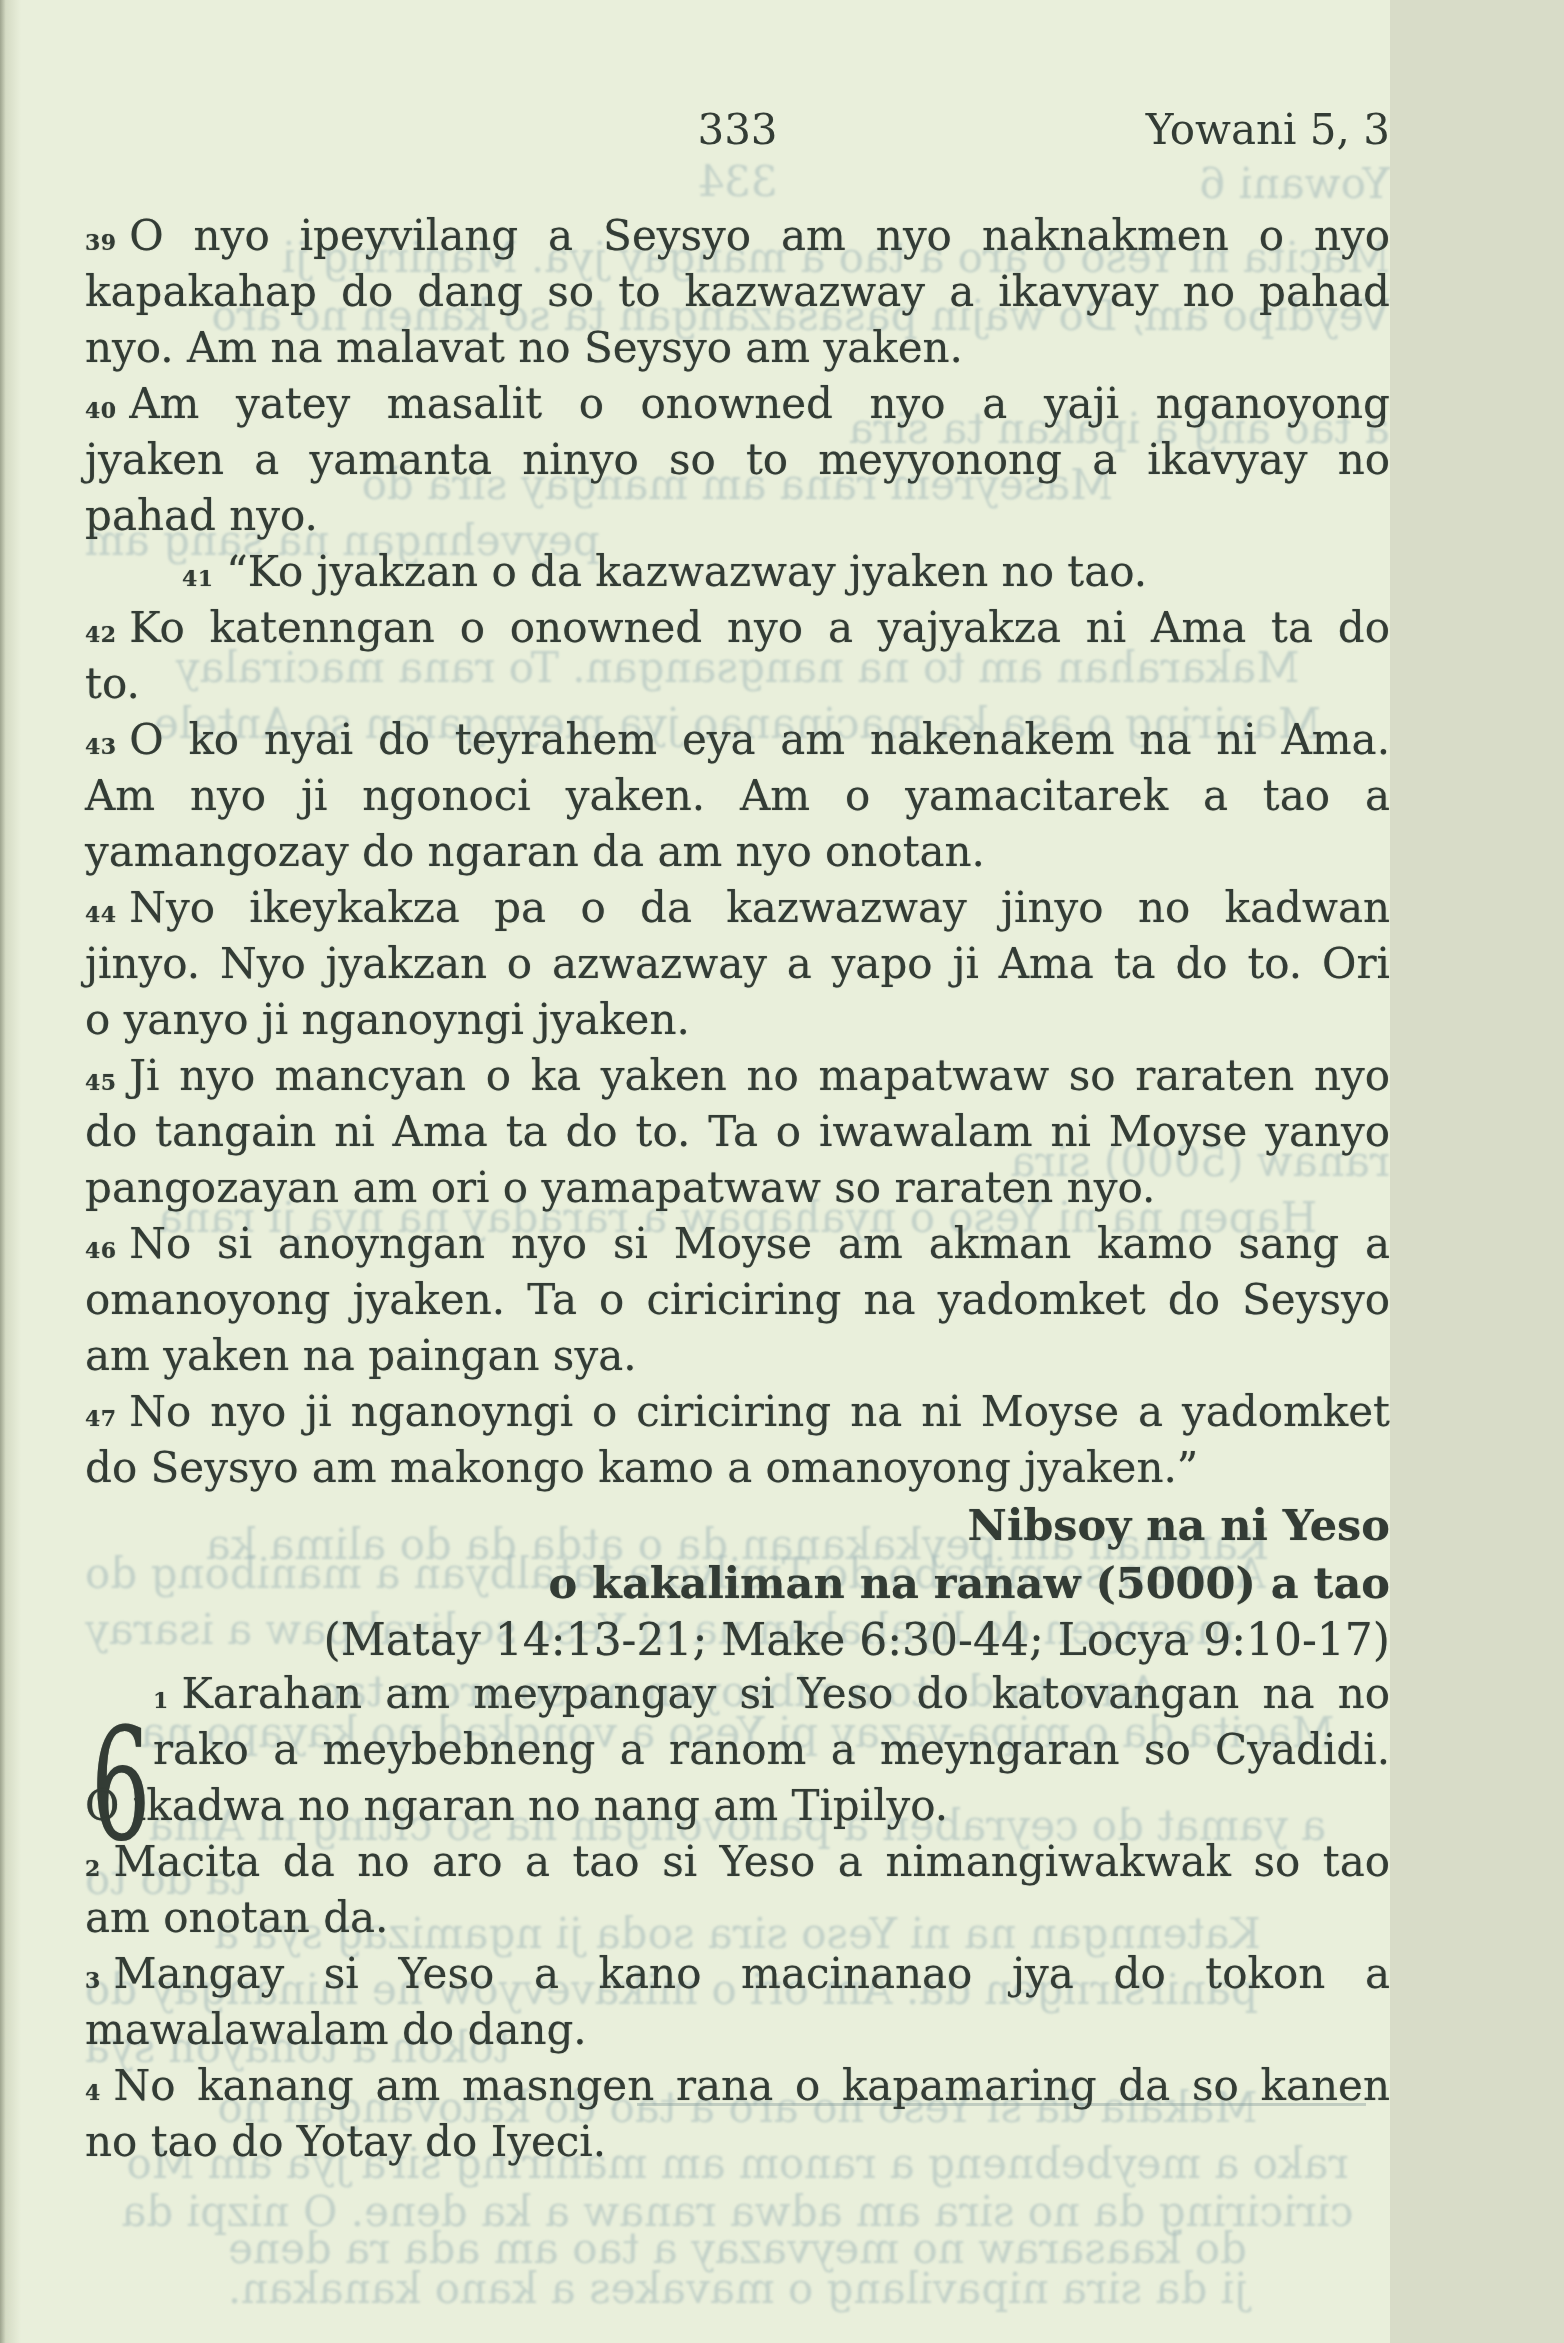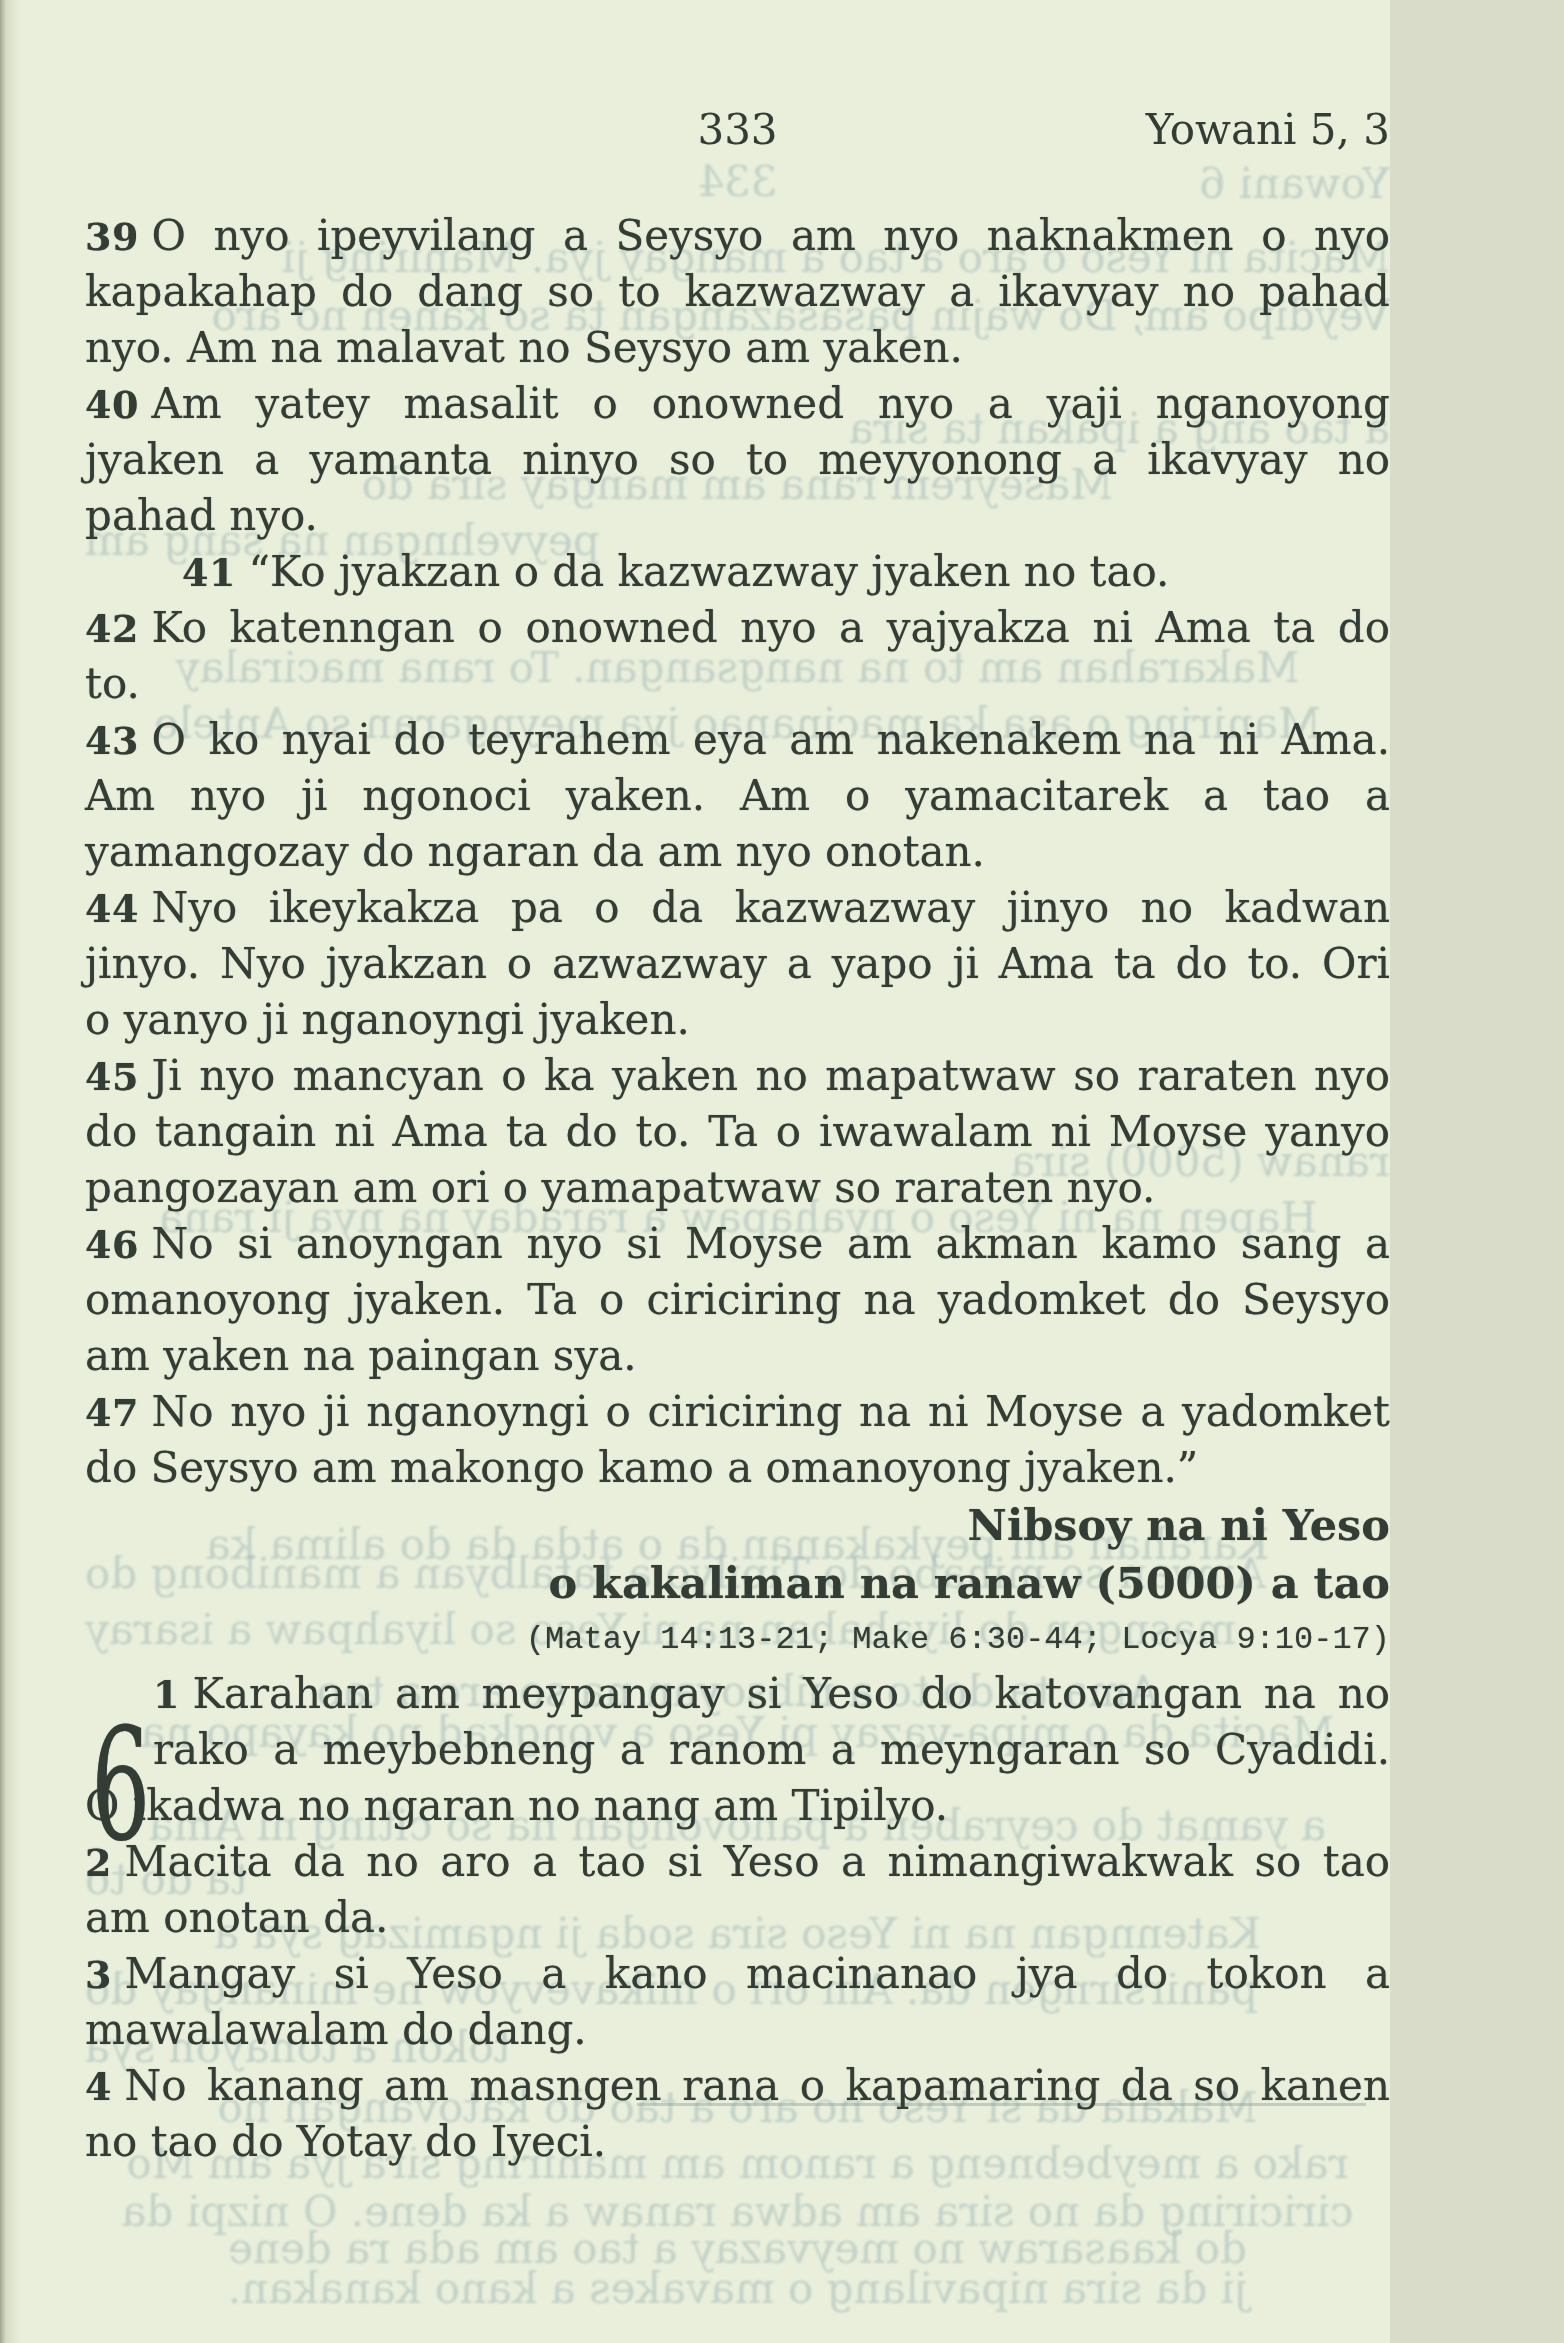--- a/index.html
+++ b/index.html
@@ -24,25 +24,25 @@
   #section-heading{top:1496px;text-align:right;}
   #chapter-lines{top:1666px;}
   .line{
     height:56px;line-height:56px;font-size:42px;
     text-shadow:0 0 1px rgba(51,60,53,.55);
   }
   .just{text-align:justify;text-align-last:justify;}
   .ind{padding-left:97px;}
   .dc{margin-left:68px;}
   .vnum{
-    font-weight:700;font-size:38px;margin-right:12.6px;letter-spacing:0.5px;
+    font-weight:700;font-size:22px;margin-right:12.6px;letter-spacing:0.5px;
     text-shadow:0 0 1px rgba(51,60,53,.6);
   }
   .head-bold{font-weight:700;font-size:43px;height:58px;line-height:58px;text-shadow:0 0 1px rgba(51,60,53,.55);}
-  .head-ref{font-size:32px;height:56px;line-height:56px;text-shadow:0 0 1px rgba(51,60,53,.5);font-family:Liberation Mono, monospace;}
+  .head-ref{font-size:44px;height:56px;line-height:56px;text-shadow:0 0 1px rgba(51,60,53,.5);}
   .dropcap{
     position:absolute;left:91px;top:1713px;
     font-size:156px;line-height:145px;font-weight:400;
     transform:scaleX(.6);transform-origin:left top;
     text-shadow:0 0 1px rgba(51,60,53,.6);
   }
   .ghost-layer{position:absolute;inset:0;pointer-events:none;}
   .ghost-line{
     position:absolute;left:85px;width:1305px;height:56px;line-height:56px;
     font-size:42px;white-space:nowrap;

